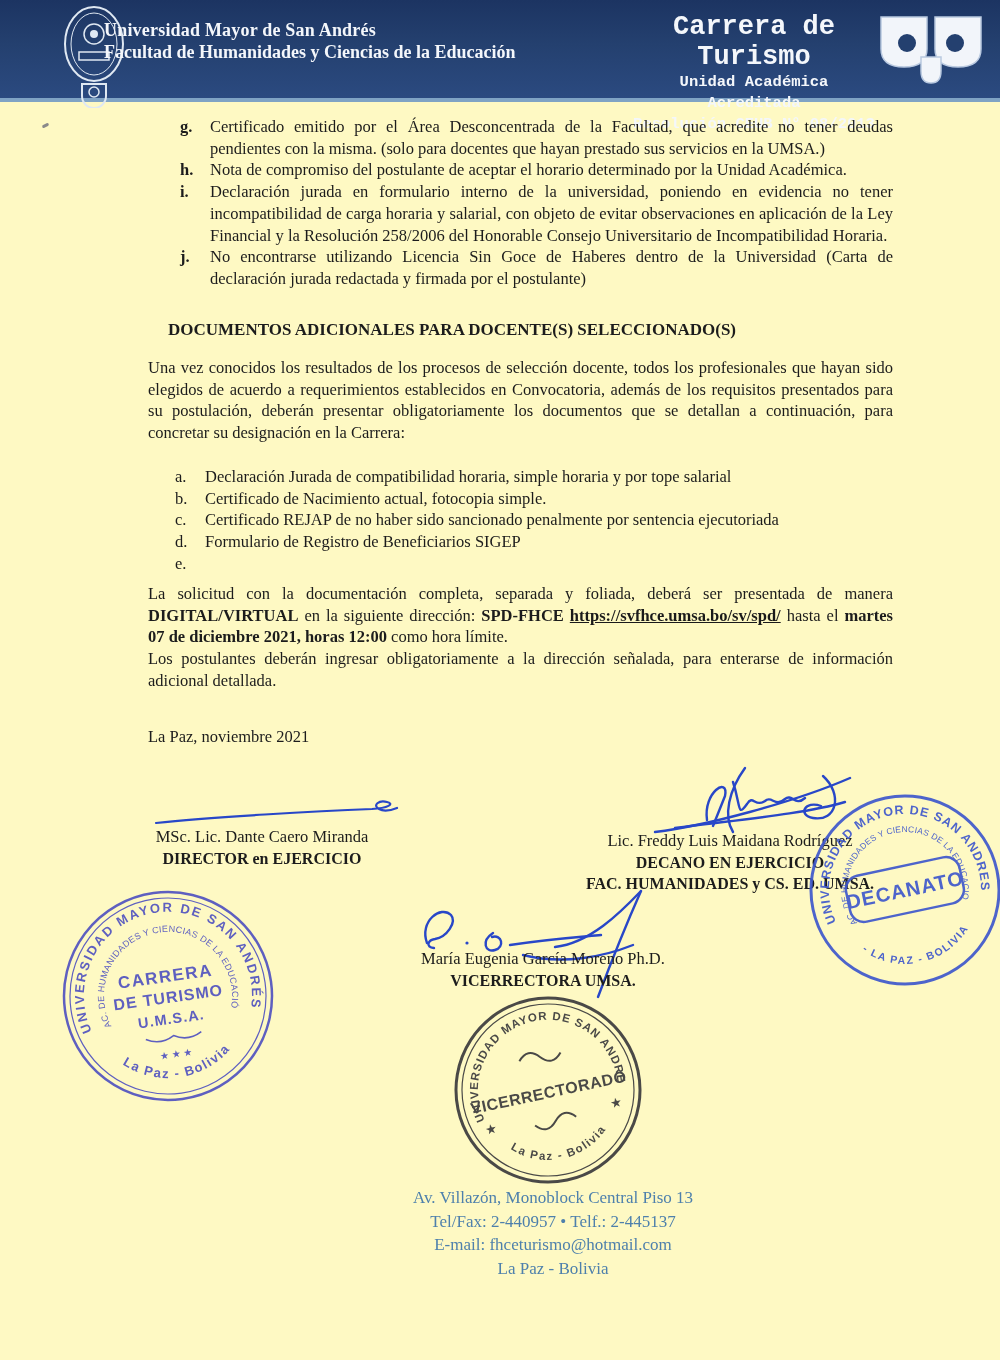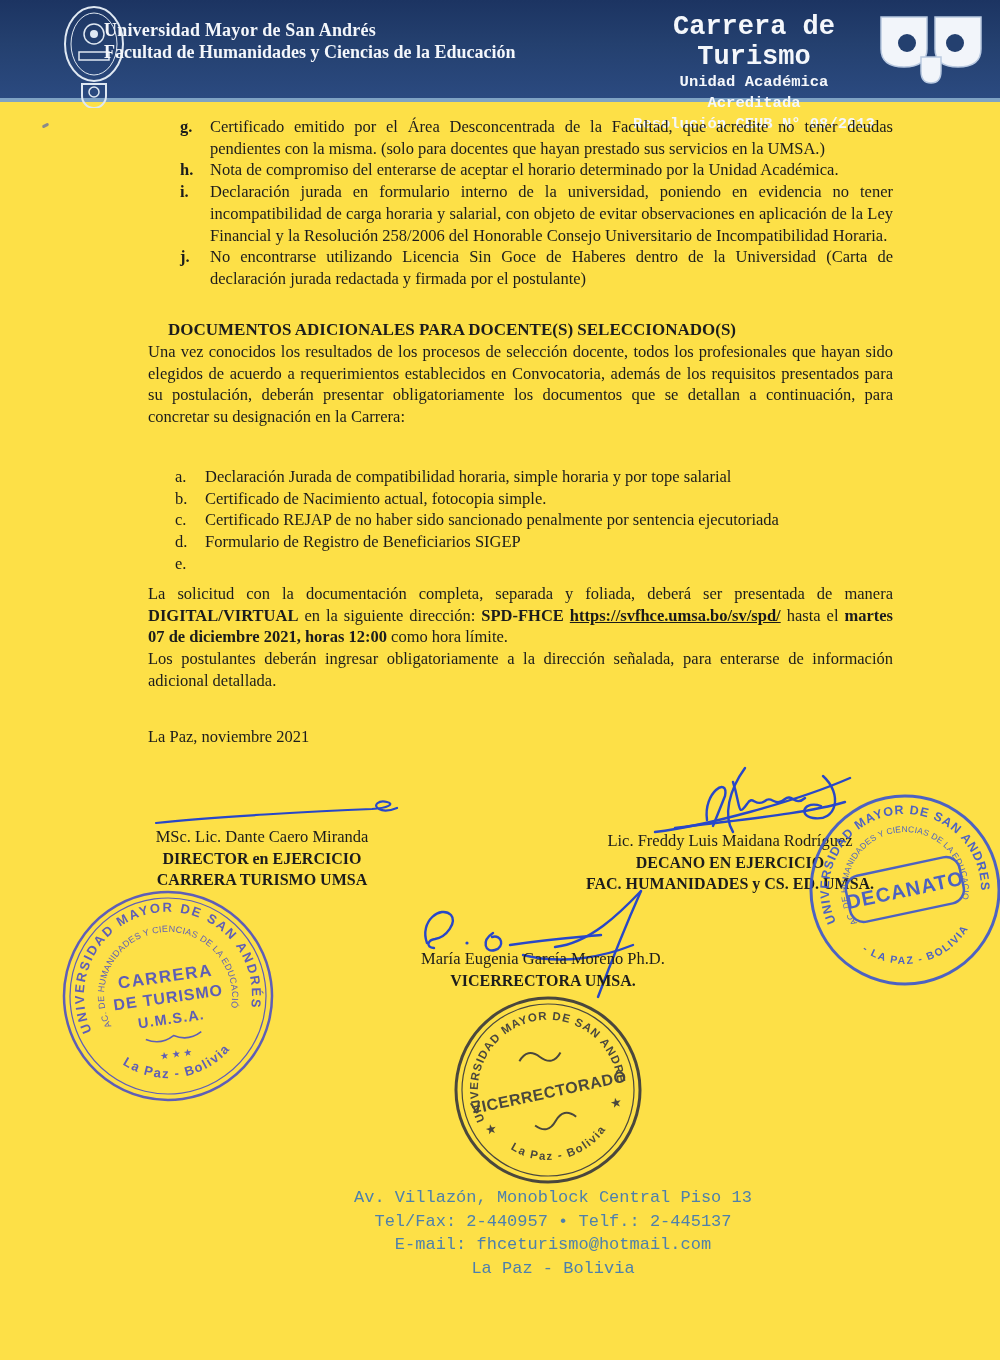--- a/index.html
+++ b/index.html
@@ -1,18 +1,18 @@
 <!DOCTYPE html>
 <html><head>
 <meta charset="utf-8">
 <style>
   html,body{margin:0;padding:0;background:#e8e8e8;}
   .page{
     position:relative; width:1000px; height:1360px; margin:0 auto;
-    background:#fde047; overflow:hidden;
+    background:#fef9c3; overflow:hidden;
     font-family:"Liberation Serif", serif; color:#1c1c1c;
   }
   
   .header-band{
     position:absolute; left:0; top:0; width:1000px; height:98px;
     background:linear-gradient(180deg,#1c3462 0%, #24406f 45%, #2b4a80 100%);
     border-bottom:4px solid #7fa3c4;
   }
   .hdr-left-text{position:absolute; left:104px; top:20px; color:#f4f7fb;}
   .hdr-left-text .uni{font-size:18px; font-weight:bold; letter-spacing:.2px;}
@@ -25,42 +25,42 @@
   
   .abs{position:absolute;}
   .bodytxt{font-size:16.5px; line-height:21.7px; text-align:justify;}
   .req-list{left:148px; top:116px; width:745px;}
   .req-item{position:relative; padding-left:62px;}
   .req-item .lbl{position:absolute; left:32px; top:0; font-weight:bold;}
   .ae-list{left:148px; top:466px; width:745px;}
   .ae-item{position:relative; padding-left:57px; text-align:left;}
   .ae-item .lbl{position:absolute; left:27px; top:0;}
   .sec-title{left:148px; top:320px; width:760px; font-size:17px; font-weight:bold;margin-left:20px;}
-  .intro{left:148px; top:341px; width:745px;}
+  .intro{left:148px; top:357px; width:745px;}
   .submission{left:148px; top:583px; width:745px;}
   .submission b{font-weight:bold;}
   .doc-link{color:#1a1a1a; font-weight:bold; text-decoration:underline; cursor:pointer;}
   .date-line{left:148px; top:727px; width:400px; font-size:16.5px;}
   
   .sigblock{position:absolute; text-align:center; font-size:16.5px; line-height:21.5px;}
   .sigblock .sname{font-size:16.5px;}
   .sigblock .stitle{font-weight:bold; font-size:16px;}
   .sig-svg{position:absolute;}
   .sig-stroke{stroke:#2847c8; fill:none; stroke-linecap:round; stroke-linejoin:round;}
   
   .stamp{position:absolute; opacity:.92;}
   .st-blue{color:#5153c0;}
   .st-dec{color:#3f58cc;}
   .st-blk{color:#3b3b3d;}
   .stamp text{fill:currentColor; font-family:"Liberation Sans", sans-serif;}
   .stamp .ring{stroke:currentColor; fill:none;}
   
   .footer{
     left:330px; top:1186px; width:446px; text-align:center;
-    font-family:Liberation Mono, monospace; font-size:17px; line-height:23.5px;
+    font-family:Liberation Serif, serif; font-size:17px; line-height:23.5px;
     color:#4e80ac;
   }
   .scan-mark{position:absolute; left:42px; top:124px; width:7px; height:3px;
     background:#8a8a8a; transform:rotate(-28deg); border-radius:2px;}
 </style>
 </head>
 <body>
 
 <div class="page">
 
@@ -98,21 +98,21 @@
 
   <div class="scan-mark"></div>
 
   <div class="abs bodytxt req-list">
     <div class="req-item">
       <span class="lbl">g.</span>
       <span>Certificado emitido por el Área Desconcentrada de la Facultad, que acredite no tener deudas pendientes con la misma. (solo para docentes que hayan prestado sus servicios en la UMSA.)</span>
     </div>
     <div class="req-item">
       <span class="lbl">h.</span>
-      <span>Nota de compromiso del enterarse de aceptar el horario determinado por la Unidad Académica.</span>
+      <span>Nota de compromiso del postulante de aceptar el horario determinado por la Unidad Académica.</span>
     </div>
     <div class="req-item">
       <span class="lbl">i.</span>
       <span>Declaración jurada en formulario interno de la universidad, poniendo en evidencia no tener incompatibilidad de carga horaria y salarial, con objeto de evitar observaciones en aplicación de la Ley Financial y la Resolución 258/2006 del Honorable Consejo Universitario de Incompatibilidad Horaria.</span>
     </div>
     <div class="req-item">
       <span class="lbl">j.</span>
       <span>No encontrarse utilizando Licencia Sin Goce de Haberes dentro de la Universidad (Carta de declaración jurada redactada y firmada por el postulante)</span>
     </div>
   </div>
@@ -148,21 +148,20 @@
   </div>
 
   <div class="abs date-line">La Paz, noviembre 2021</div>
 
   <svg class="sig-svg" style="left:150px;top:796px" width="250" height="36" viewBox="0 0 250 36">
     <path class="sig-stroke" stroke-width="2.2" d="M6 27 C 60 21, 170 15, 222 13 C 238 12, 245 8, 237 6 C 229 4, 222 9, 229 13 C 234 16, 242 14, 247 12"></path>
   </svg>
   <div class="sigblock" style="left:132px;top:826px;width:260px">
     <div class="sname">MSc. Lic. Dante Caero Miranda</div>
     <div class="stitle">DIRECTOR en EJERCICIO</div>
-    <div class="stitle">CARRERA TURISMO UMSA</div>
   </div>
 
   <svg class="sig-svg" style="left:645px;top:762px" width="215" height="78" viewBox="0 0 215 78">
     <g class="sig-stroke" stroke-width="2.4">
       <path d="M10 70 C 60 64, 150 40, 205 16"></path>
       <path d="M62 58 C 58 30, 84 14, 80 34 L 68 64"></path>
       <path d="M88 20 C 96 44, 92 56, 102 42 C 108 32, 110 46, 120 39 C 127 33, 130 46, 140 37 C 147 31, 150 45, 160 36"></path>
       <path d="M100 6 C 84 28, 78 54, 88 70"></path>
       <path d="M178 14 C 198 32, 192 60, 168 56 C 152 53, 160 38, 176 44"></path>
       <path d="M30 66 C 90 58, 160 52, 200 40"></path>

